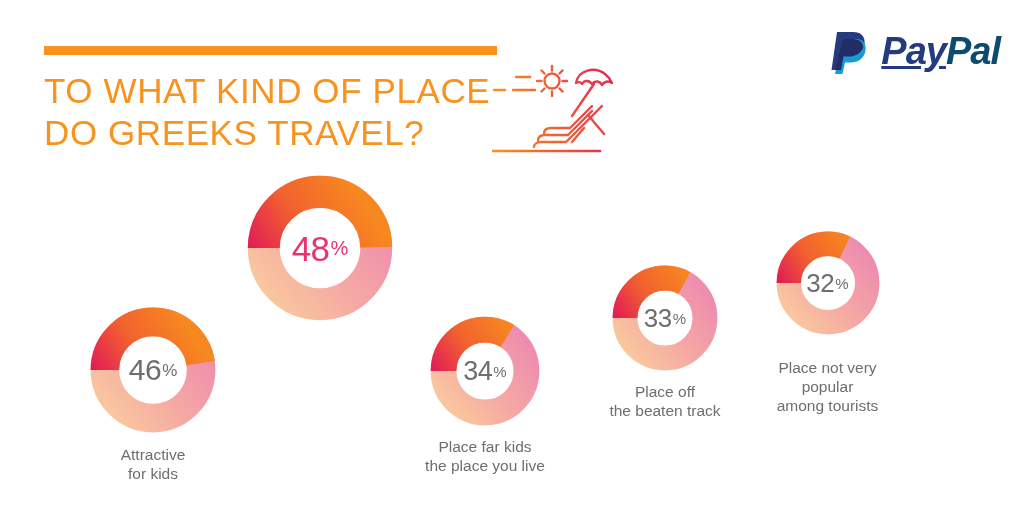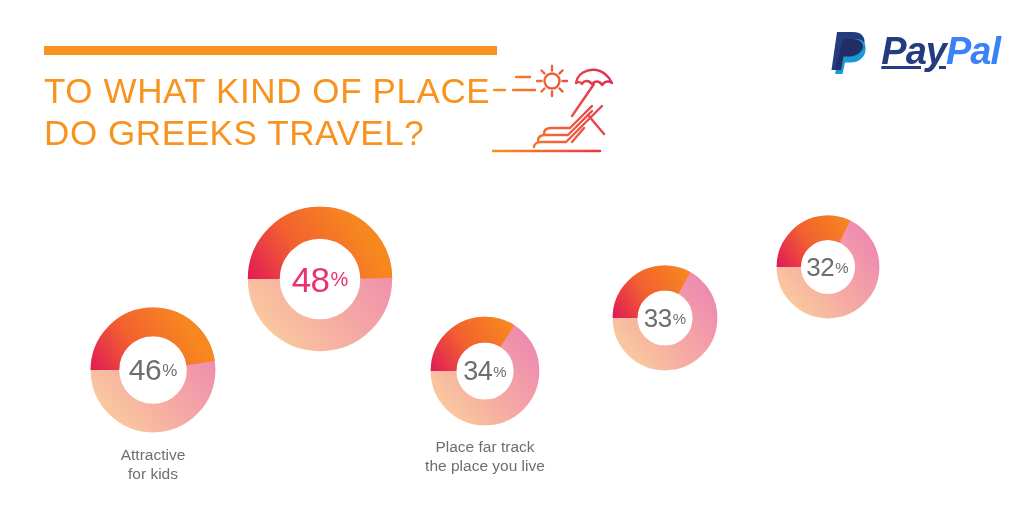--- a/index.html
+++ b/index.html
@@ -60,21 +60,21 @@
     gap: 9px;
   }
   .paypal-wordmark {
     font-size: 38px;
     font-weight: bold;
     letter-spacing: -1px;
     font-style: italic;
     line-height: 1;
   }
   .pp-pay { color: #253B80; text-decoration: underline; }
-  .pp-pal { color: #3b82f6; }
+  .pp-pal { color: #0c4a6e; }
 
   
   .donut-group {
     position: absolute;
     display: flex;
     flex-direction: column;
     align-items: center;
   }
   .donut {
     position: relative;
@@ -207,21 +207,21 @@
       </svg>
       <div class="donut-value">
         <span class="donut-num gray-text">46</span>
           <span class="donut-pct gray-text">%</span>
       </div>
     </div>
     <div class="donut-label gray-text">Attractive
 for kids</div>
   </div>
 
-  <div class="donut-group" style="left:232px; top:203px; width:176px;gap:38px;">
+  <div class="donut-group" style="left:232px; top:172px; width:176px;gap:38px;">
     <div class="donut" style="width:152px;height:152px;">
       <svg viewBox="0 0 100 100" width="152" height="152">
         <defs>
           <linearGradient id="g2v" x1="0" y1="0.75" x2="1" y2="0.12">
             <stop offset="0" stop-color="#F7881F"></stop>
             <stop offset="0.5" stop-color="#F2612F"></stop>
             <stop offset="1" stop-color="#DE0E5E"></stop>
           </linearGradient>
           <linearGradient id="g2p" x1="1" y1="0.1" x2="0" y2="0.9">
             <stop offset="0" stop-color="#EE8BB0"></stop>
@@ -255,21 +255,21 @@
           </linearGradient>
         </defs>
         <circle cx="50" cy="50" r="37" fill="none" stroke="url(#g3p)" stroke-width="23"></circle>
         <circle cx="50" cy="50" r="37" fill="none" stroke="url(#g3v)" stroke-width="23" stroke-dasharray="79.05 153.47" transform="rotate(180 50 50)"></circle>
       </svg>
       <div class="donut-value">
         <span class="donut-num gray-text" style="font-size:27px;">34</span>
           <span class="donut-pct gray-text" style="font-size:15px;">%</span>
       </div>
     </div>
-    <div class="donut-label gray-text">Place far track
+    <div class="donut-label gray-text">Place far kids
 the place you live</div>
   </div>
 
   <div class="donut-group" style="left:583px; top:264px; width:164px;">
     <div class="donut" style="width:108px;height:108px;">
       <svg viewBox="0 0 100 100" width="108" height="108">
         <defs>
           <linearGradient id="g4v" x1="0" y1="0.75" x2="1" y2="0.12">
             <stop offset="0" stop-color="#F7881F"></stop>
             <stop offset="0.5" stop-color="#F2612F"></stop>
@@ -282,23 +282,25 @@
           </linearGradient>
         </defs>
         <circle cx="50" cy="50" r="37" fill="none" stroke="url(#g4p)" stroke-width="23"></circle>
         <circle cx="50" cy="50" r="37" fill="none" stroke="url(#g4v)" stroke-width="23" stroke-dasharray="76.72 155.80" transform="rotate(180 50 50)"></circle>
       </svg>
       <div class="donut-value">
         <span class="donut-num gray-text" style="font-size:26px;">33</span>
           <span class="donut-pct gray-text" style="font-size:15px;">%</span>
       </div>
     </div>
-  </div>
-
-  <div class="donut-group" style="left:740px; top:214px; width:175px;gap:12px;">
+    <div class="donut-label gray-text">Place off
+the beaten track</div>
+  </div>
+
+  <div class="donut-group" style="left:740px; top:230px; width:175px;gap:12px;">
     <div class="donut" style="width:106px;height:106px;">
       <svg viewBox="0 0 100 100" width="106" height="106">
         <defs>
           <linearGradient id="g5v" x1="0" y1="0.75" x2="1" y2="0.12">
             <stop offset="0" stop-color="#F7881F"></stop>
             <stop offset="0.5" stop-color="#F2612F"></stop>
             <stop offset="1" stop-color="#DE0E5E"></stop>
           </linearGradient>
           <linearGradient id="g5p" x1="1" y1="0.1" x2="0" y2="0.9">
             <stop offset="0" stop-color="#EE8BB0"></stop>
@@ -307,15 +309,18 @@
           </linearGradient>
         </defs>
         <circle cx="50" cy="50" r="37" fill="none" stroke="url(#g5p)" stroke-width="23"></circle>
         <circle cx="50" cy="50" r="37" fill="none" stroke="url(#g5v)" stroke-width="23" stroke-dasharray="74.40 158.12" transform="rotate(180 50 50)"></circle>
       </svg>
       <div class="donut-value">
         <span class="donut-num gray-text" style="font-size:26px;">32</span>
           <span class="donut-pct gray-text" style="font-size:15px;">%</span>
       </div>
     </div>
+    <div class="donut-label gray-text">Place not very
+popular
+among tourists</div>
   </div>
 
 </div>
 
 </body></html>

